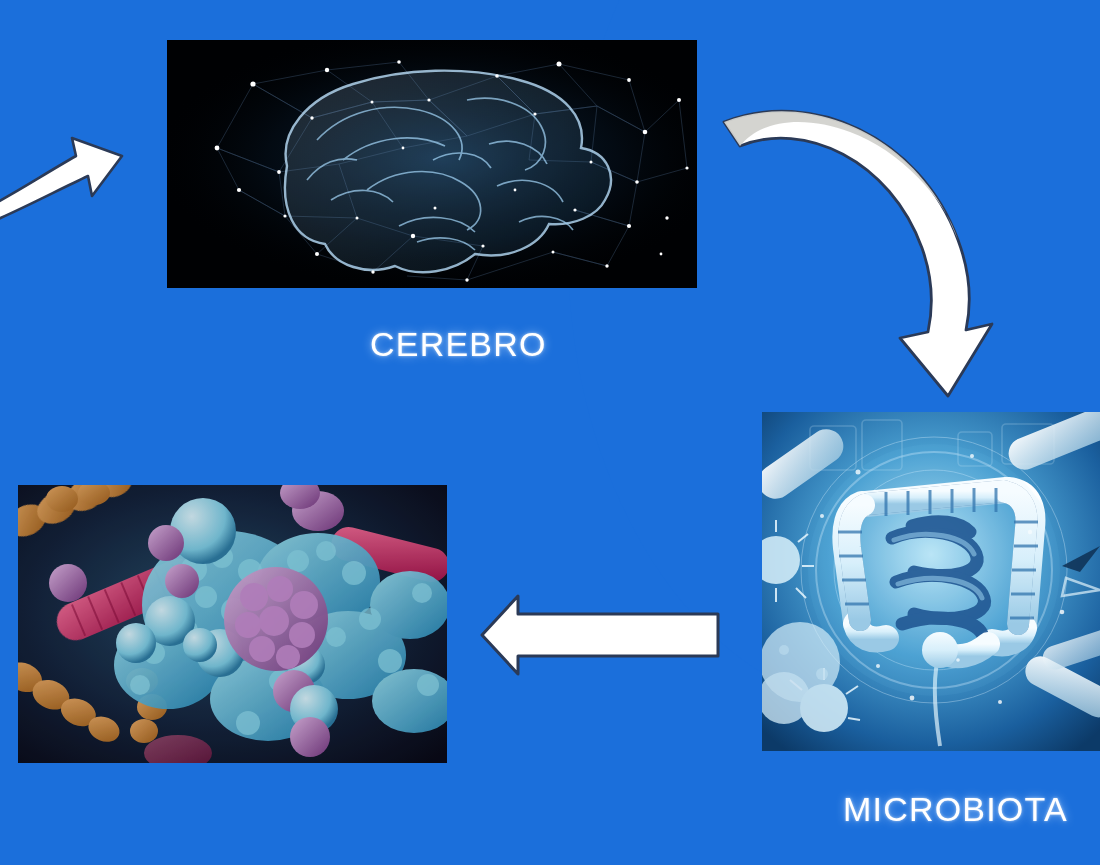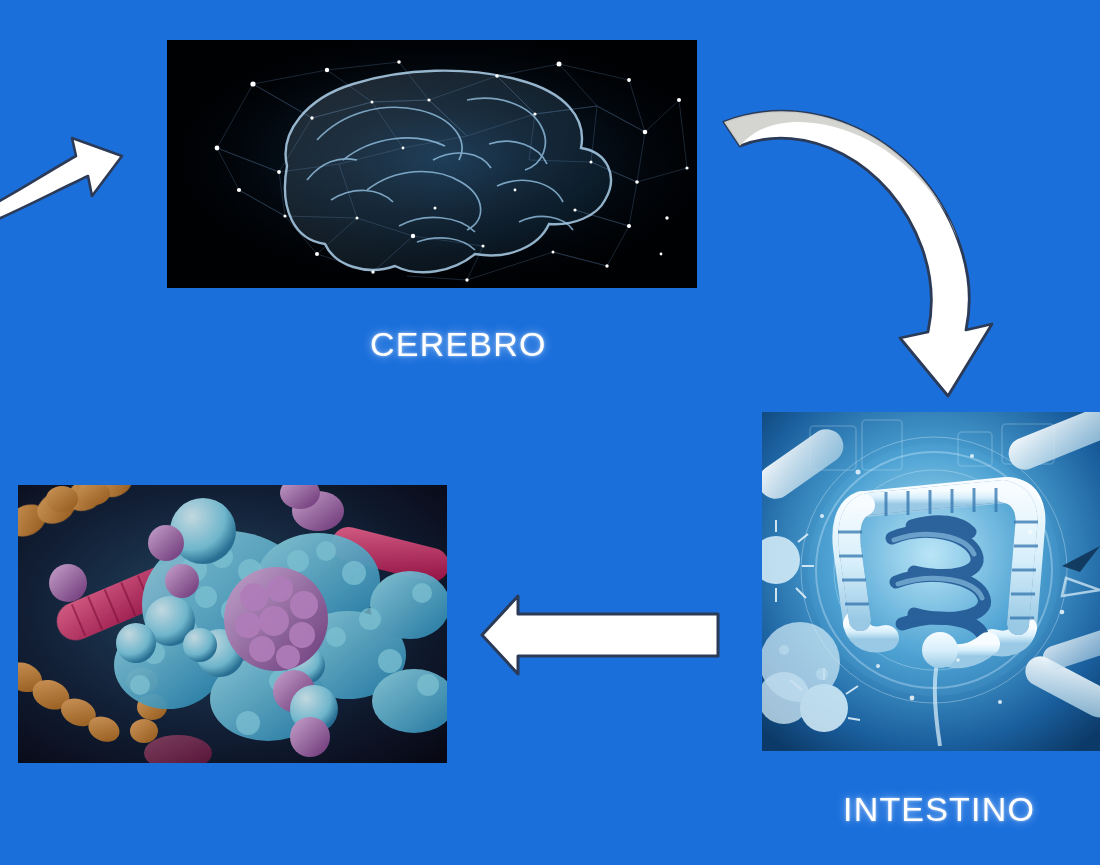--- a/index.html
+++ b/index.html
@@ -468,15 +468,15 @@
     <path d="M24 42 C110 8 220 56 258 160 C270 192 272 222 266 250 L292 244 L248 316 L200 258 L228 252
              C234 224 232 196 222 168 C190 80 104 40 40 66 Z" fill="#ffffff" stroke="#2b3a57" stroke-width="2.8" stroke-linejoin="round"></path>
     <path d="M24 42 C110 8 220 56 258 160 C246 120 200 70 150 52 C108 36 62 38 40 66 Z" fill="#d2d2ce" opacity=".95"></path>
   </svg>
 
   <svg class="arrow-svg" id="arrow-intestino-to-microbiota" viewBox="0 0 290 110">
     <path d="M12 55 L48 16 L48 34 L248 34 L248 76 L48 76 L48 94 Z" fill="#ffffff" stroke="#2b3a57" stroke-width="3" stroke-linejoin="round"></path>
   </svg>
 
   <div class="label" id="label-cerebro">CEREBRO</div>
-  <div class="label" id="label-intestino">INTESTINO</div>
+  <div class="label" id="label-intestino">MICROBIOTA</div>
 
 </div>
 
 </body></html>

